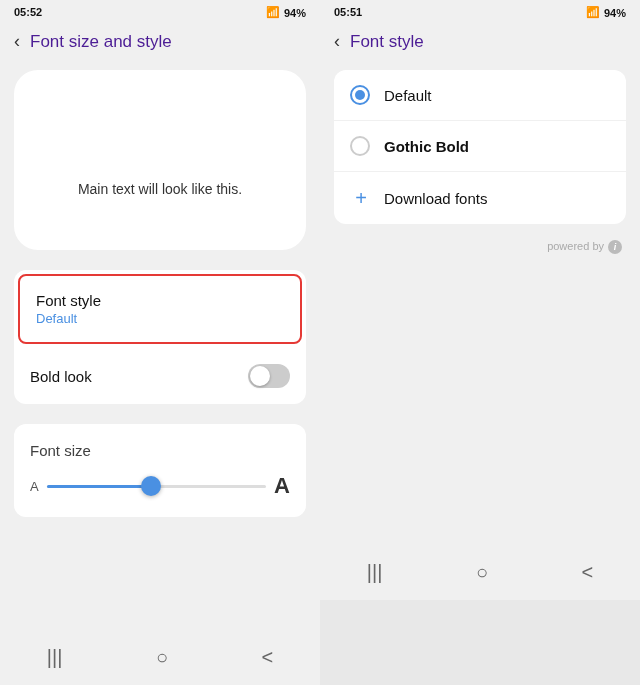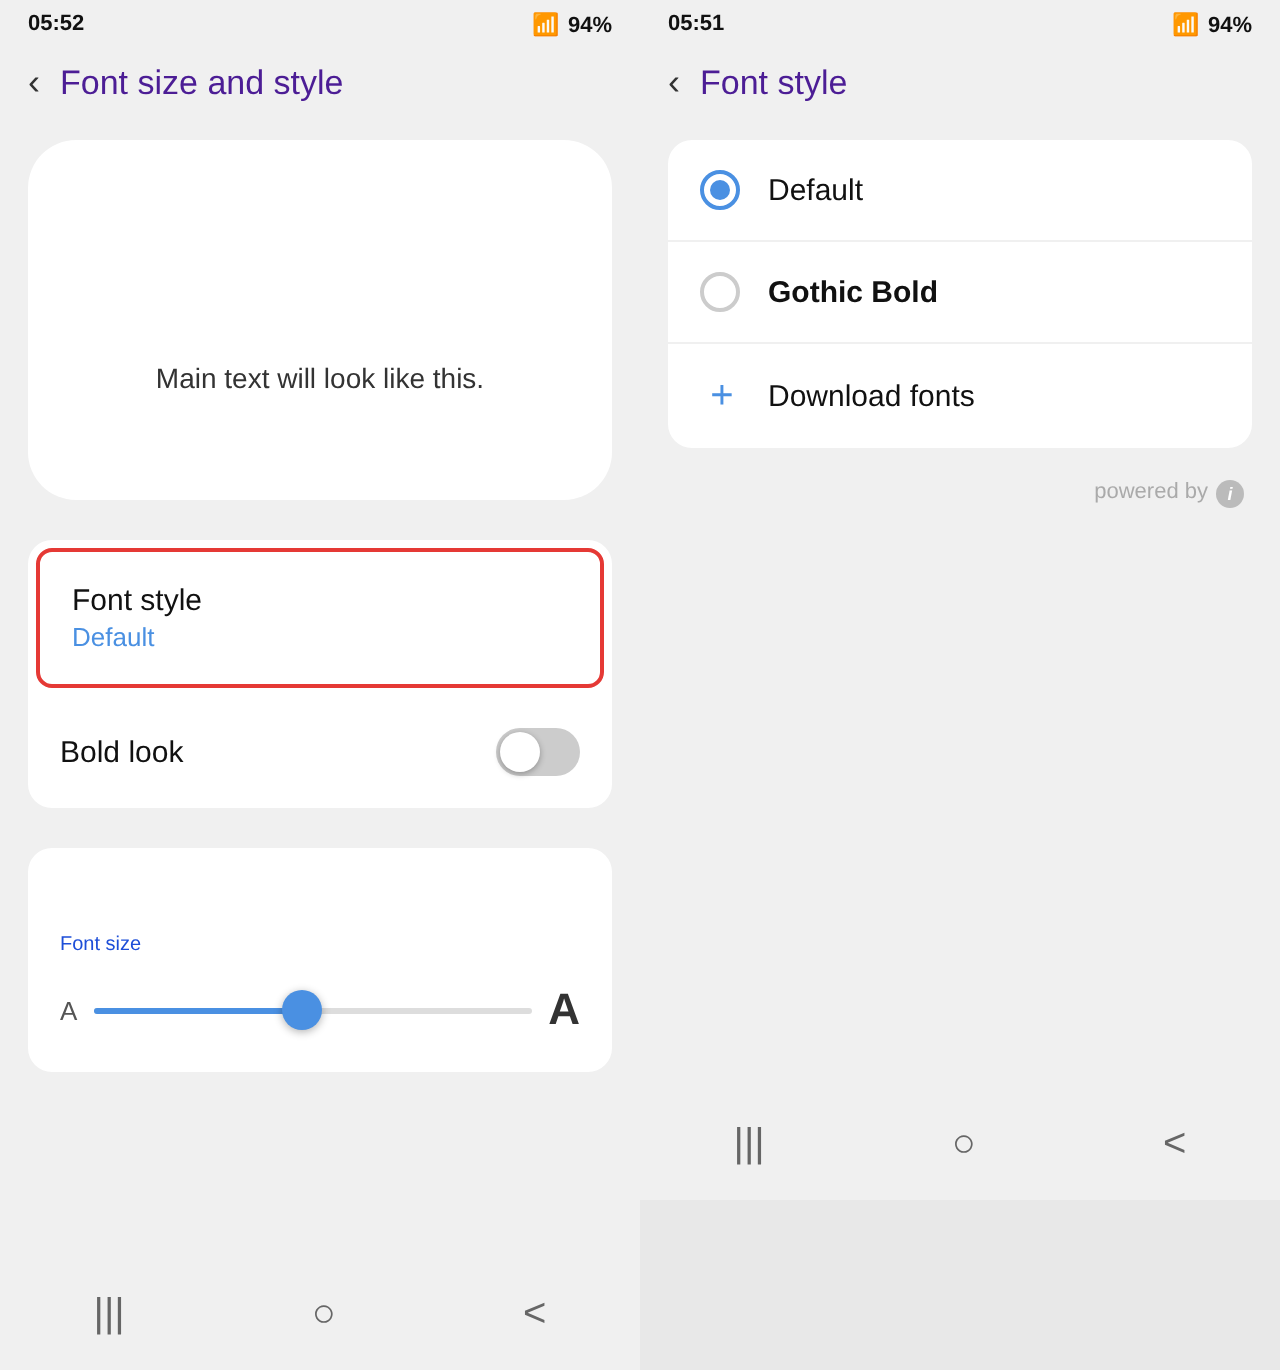--- a/index.html
+++ b/index.html
@@ -144,24 +144,23 @@
     }
 
     .font-size-card {
       margin: 10px 14px;
       background: #fff;
       border-radius: 12px;
       padding: 18px 16px;
     }
 
     .font-size-label {
-      font-size: 10px;
-      color: #1d4ed8;
+      font-size: 15px;
+      color: #404040;
       margin-bottom: 14px;
-      margin-top: 25px;
     }
 
     .slider-row {
       display: flex;
       align-items: center;
       gap: 8px;
     }
 
     .slider-a-small {
       font-size: 13px;

